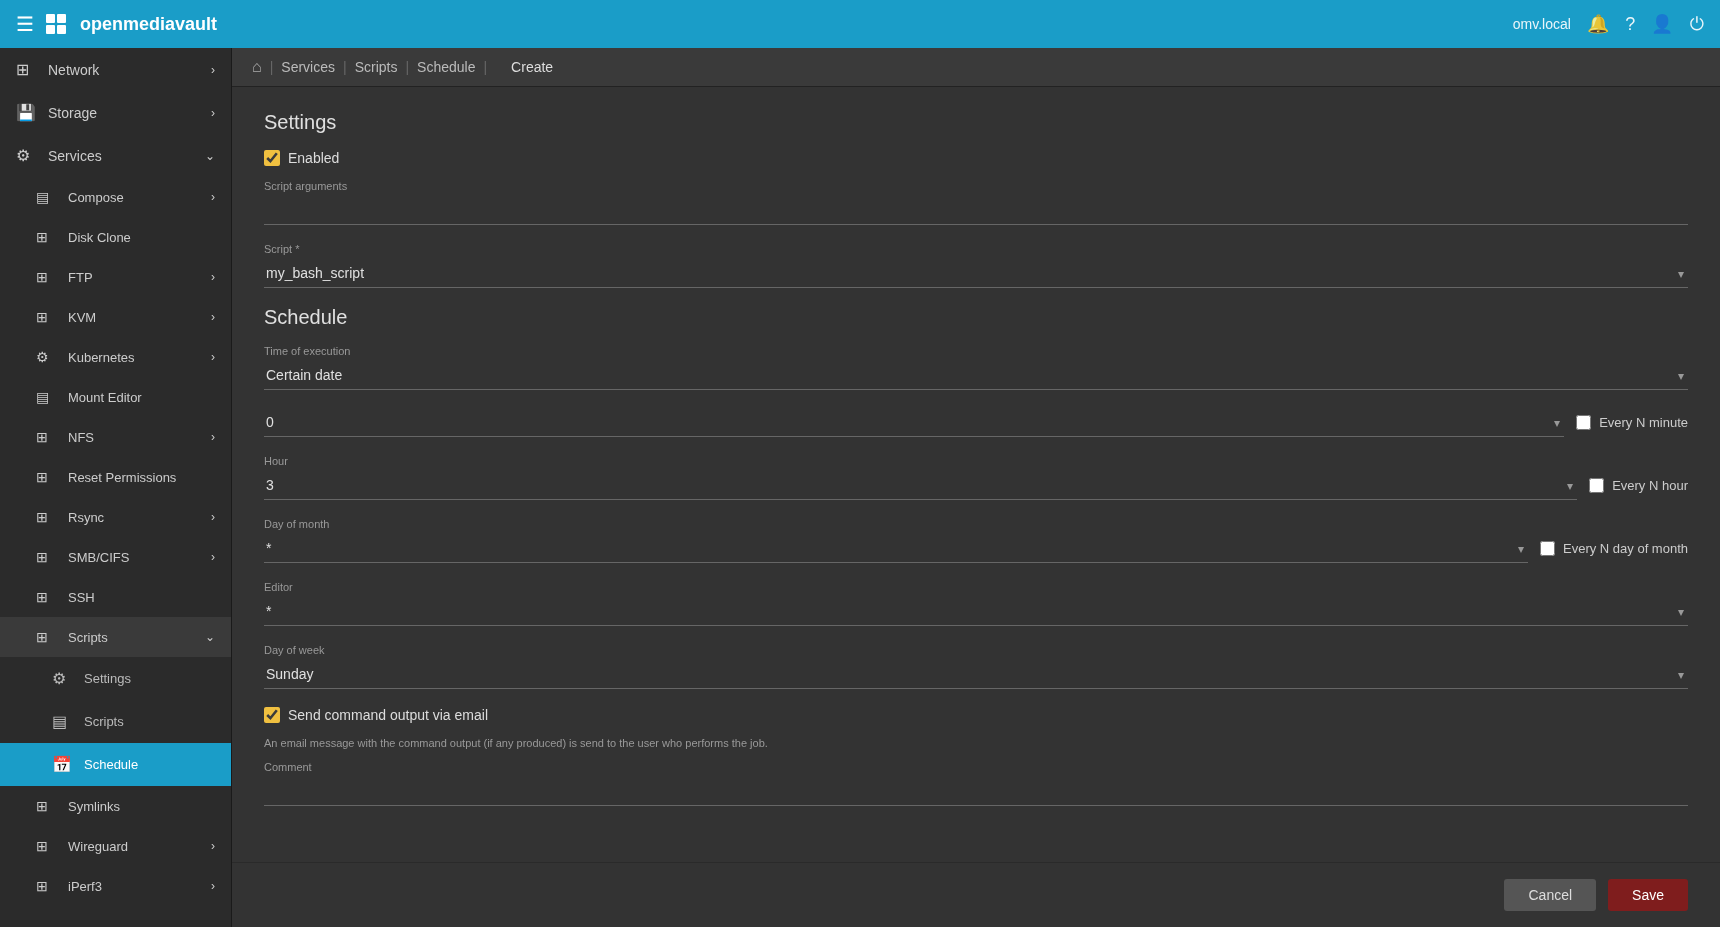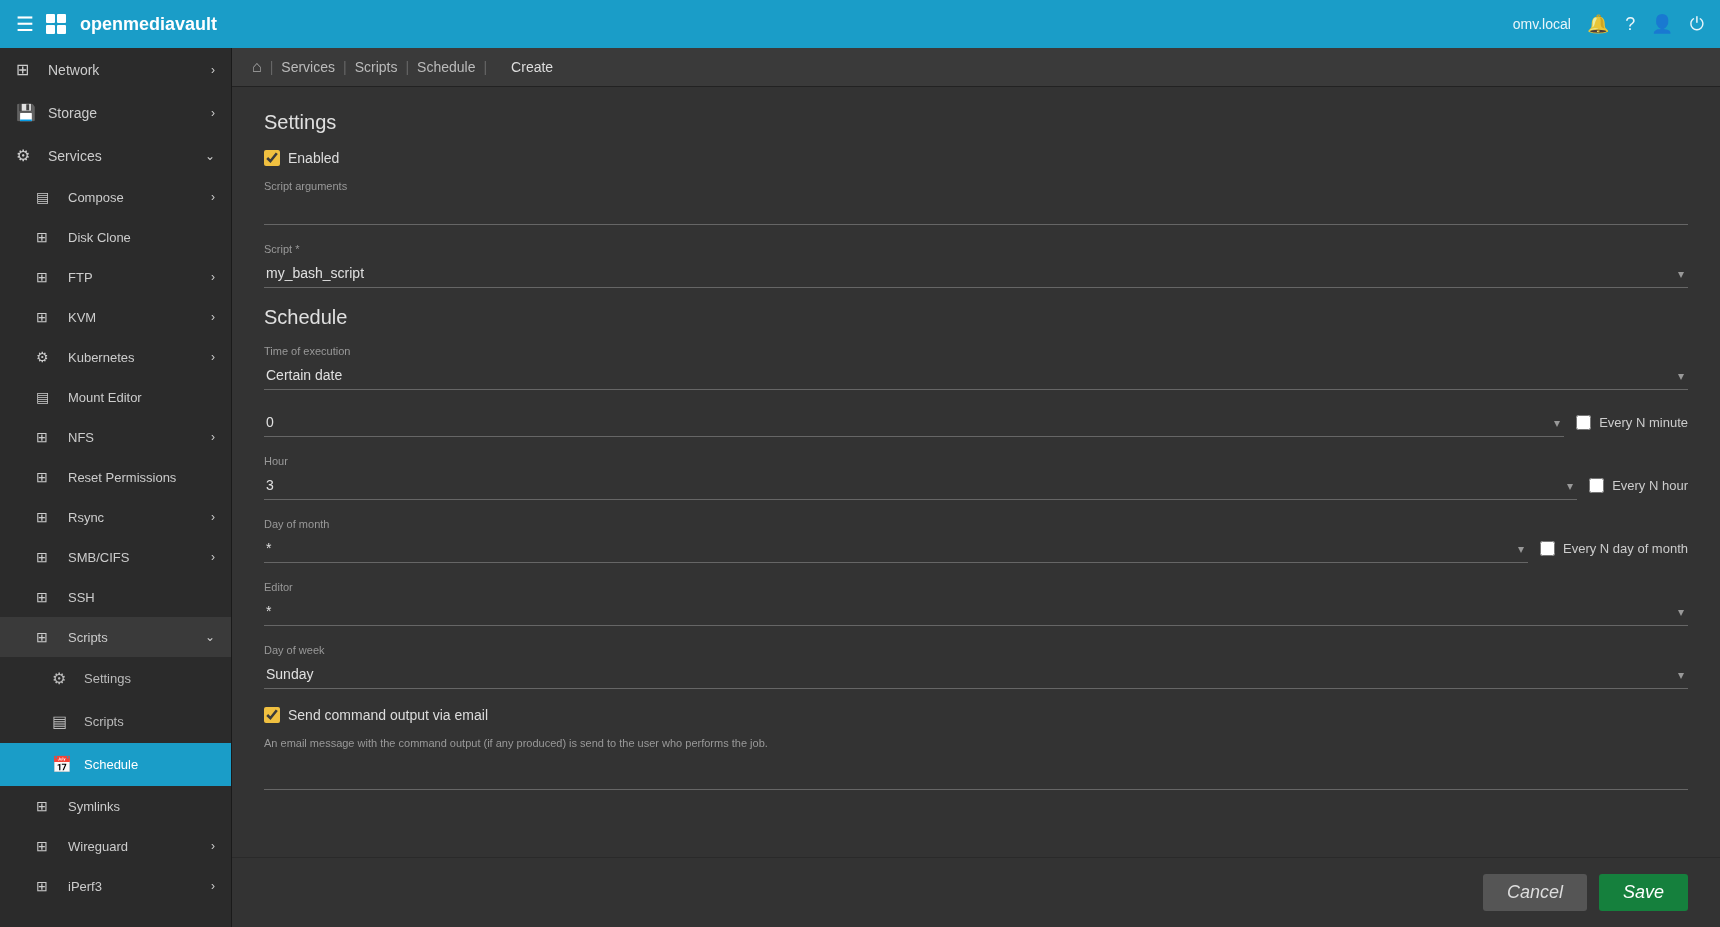--- a/index.html
+++ b/index.html
@@ -153,29 +153,28 @@
       display: flex;
       justify-content: flex-end;
       gap: 12px;
       padding: 16px 32px;
       background: #333;
       border-top: 1px solid #2a2a2a;
       flex-shrink: 0;
     }
     .btn {
       padding: 8px 24px;
-      font-size: 18px;
+      font-size: 14px;
       border: none;
       border-radius: 3px;
       cursor: pointer;
       font-weight: 500;
-      font-style: italic;
     }
     .btn-cancel { background: #555; color: #ddd; }
-    .btn-save { background: #15803d; color: white; text-align: center; }
+    .btn-save { background: #7f1d1d; color: white; text-align: center; }
 
     
     .omv-logo-grid {
       display: grid;
       grid-template-columns: 1fr 1fr;
       grid-template-rows: 1fr 1fr;
       width: 20px;
       height: 20px;
       gap: 2px;
     }
@@ -443,20 +442,21 @@
         </div>
       </div>
 
       <div class="checkbox-row">
         <input type="checkbox" id="send-email-cb" checked="" style="">
         <label for="send-email-cb">Send command output via email</label>
       </div>
       <div class="email-note">An email message with the command output (if any produced) is send to the user who performs the job.</div>
 
       <div class="form-group">
+        <span class="form-label">Comment</span>
         <input type="text" class="form-control" style="">
       </div>
 
     </div>
 
     <div class="form-footer">
       <button class="btn btn-cancel">Cancel</button>
       <button class="btn btn-save">Save</button>
     </div>
 

